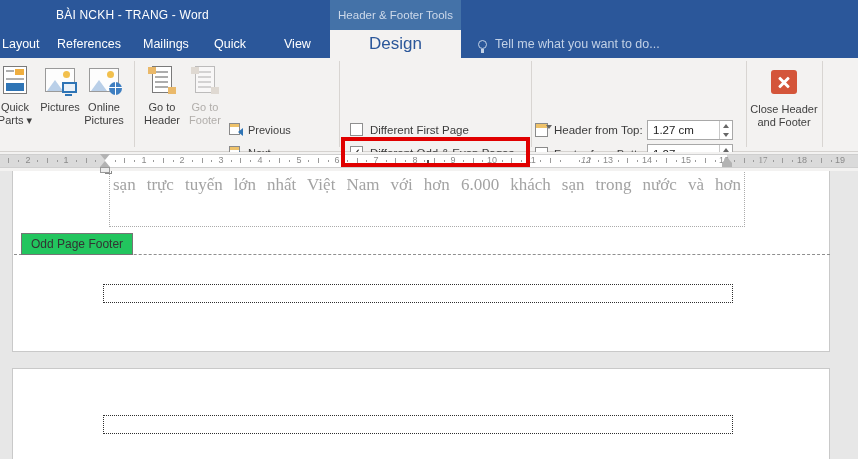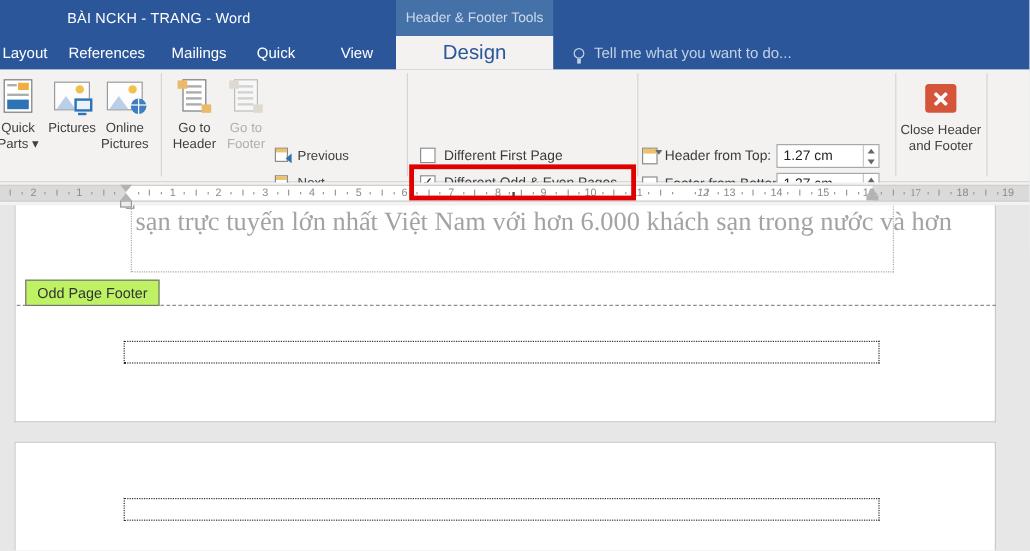--- a/index.html
+++ b/index.html
@@ -116,23 +116,23 @@
   .m-tab-v { position:absolute; left:427px; top:8px; width:2px; height:5px; background:#4a4a4a; }
 
   
   .docarea { position:absolute; left:0; top:171px; width:858px; height:288px; background:#e7e7e7; overflow:hidden; }
   .page { position:absolute; left:12px; width:818px; background:#ffffff; border:1px solid #c9c9c9; }
   .page1 { top:-1px; height:182px; border-top:none; }
   .page2 { top:197px; height:120px; }
   .bodybox { position:absolute; left:96px; top:-3px; width:636px; height:60px; border:1px dotted #ababab; }
   .handle { position:absolute; left:92px; top:-3px; width:7px; height:7px; background:#fff; border:1px solid #8a8a8a; z-index:2; }
   .docline { position:absolute; left:100px; width:628px; font-family:"Liberation Serif", serif;
-             font-size:22px; line-height:26px; color:#a3a3a3; text-align:justify; text-align-last:justify; white-space:nowrap; }
+             font-size:17px; line-height:26px; color:#a3a3a3; text-align:justify; text-align-last:justify; white-space:nowrap; }
   .dl1 { top:2px; } .dl2 { top:28px; }
-  .footer-tag { position:absolute; left:8px; top:63px; height:22px; padding:0 9px; background:#bef264;
+  .footer-tag { position:absolute; left:8px; top:63px; height:22px; padding:0 9px; background:#22c55e;
                 border:1px solid #757575; font-size:12px; line-height:20px; color:#333; z-index:2; }
   .footer-boundary { position:absolute; left:1px; top:84px; width:816px; border-top:1px dashed #8f8f8f; }
   .footerbox { position:absolute; left:90px; width:630px; height:19px; border:1px dotted #2f2f2f; background:#fff; }
   .fb1 { top:114px; } .fb2 { top:46px; }
 </style>
 </head>
 <body>
 
 <div class="screen">
 

